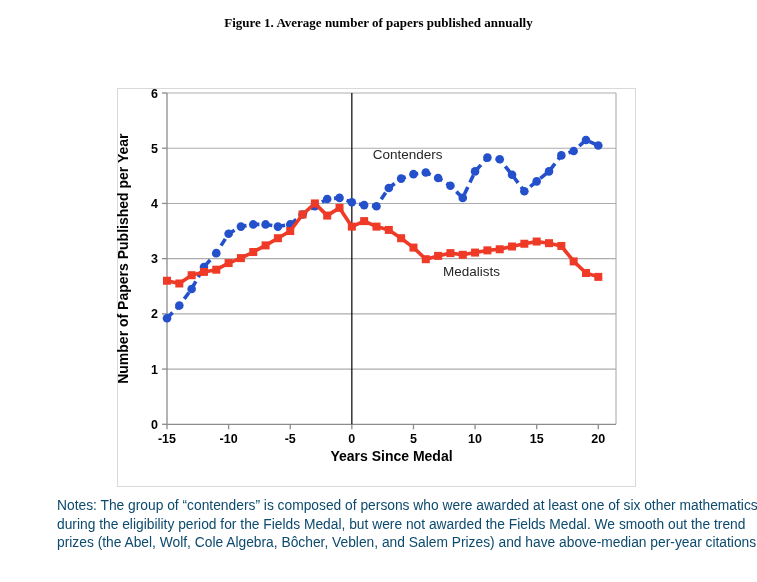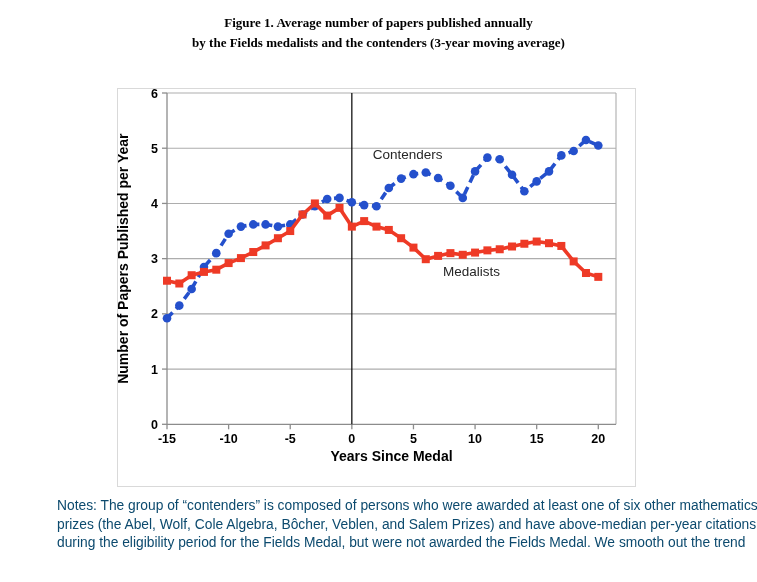--- a/index.html
+++ b/index.html
@@ -14,21 +14,20 @@
          font-size:13.8px;line-height:18.6px;color:#0c4a6e;}
   .notes .nline{white-space:nowrap;}
 </style>
 </head>
 <body>
 
 <div class="page">
 
   <div class="title">
     <div>Figure 1. Average number of papers published annually</div>
-    <div>by the Fields medalists and the contenders (3-year moving average)</div>
   </div>
 
   <svg id="chart-svg" class="chart-svg" width="757" height="582">
       <rect x="117.5" y="88.5" width="518" height="398" fill="none" stroke="#d9d9d9" stroke-width="1"></rect>
       <line x1="167" y1="369.08333333333337" x2="616" y2="369.08333333333337" stroke="#adadad" stroke-width="1.1"></line>
       <line x1="167" y1="313.8666666666667" x2="616" y2="313.8666666666667" stroke="#adadad" stroke-width="1.1"></line>
       <line x1="167" y1="258.65" x2="616" y2="258.65" stroke="#adadad" stroke-width="1.1"></line>
       <line x1="167" y1="203.43333333333334" x2="616" y2="203.43333333333334" stroke="#adadad" stroke-width="1.1"></line>
       <line x1="167" y1="148.2166666666667" x2="616" y2="148.2166666666667" stroke="#adadad" stroke-width="1.1"></line>
       <line x1="167" y1="93" x2="616" y2="93" stroke="#adadad" stroke-width="1.1"></line>
@@ -141,17 +140,17 @@
       <text x="536.6857142857143" y="443.3" text-anchor="middle" font-size="12.5px" font-weight="bold" fill="#000000">15</text>
       <text x="598.3" y="443.3" text-anchor="middle" font-size="12.5px" font-weight="bold" fill="#000000">20</text>
       <text x="391.5" y="461" text-anchor="middle" font-size="14px" font-weight="bold" fill="#000">Years Since Medal</text>
       <text x="0" y="0" text-anchor="middle" font-size="14px" font-weight="bold" fill="#000" transform="translate(128,258.65) rotate(-90)">Number of Papers Published per Year</text>
       <text x="372.79171428571425" y="159.26" text-anchor="start" font-size="13.5px" fill="#262626">Contenders</text>
       <text x="443.032" y="276.31933333333336" text-anchor="start" font-size="13.5px" fill="#262626">Medalists</text>
     </svg>
 
   <div class="notes">
     <div class="nline">Notes: The group of “contenders” is composed of persons who were awarded at least one of six other mathematics</div>
+    <div class="nline">during the eligibility period for the Fields Medal, but were not awarded the Fields Medal. We smooth out the trend</div>
     <div class="nline">prizes (the Abel, Wolf, Cole Algebra, Bôcher, Veblen, and Salem Prizes) and have above-median per-year citations</div>
-    <div class="nline">during the eligibility period for the Fields Medal, but were not awarded the Fields Medal. We smooth out the trend</div>
   </div>
 
 </div>
 
 </body></html>

